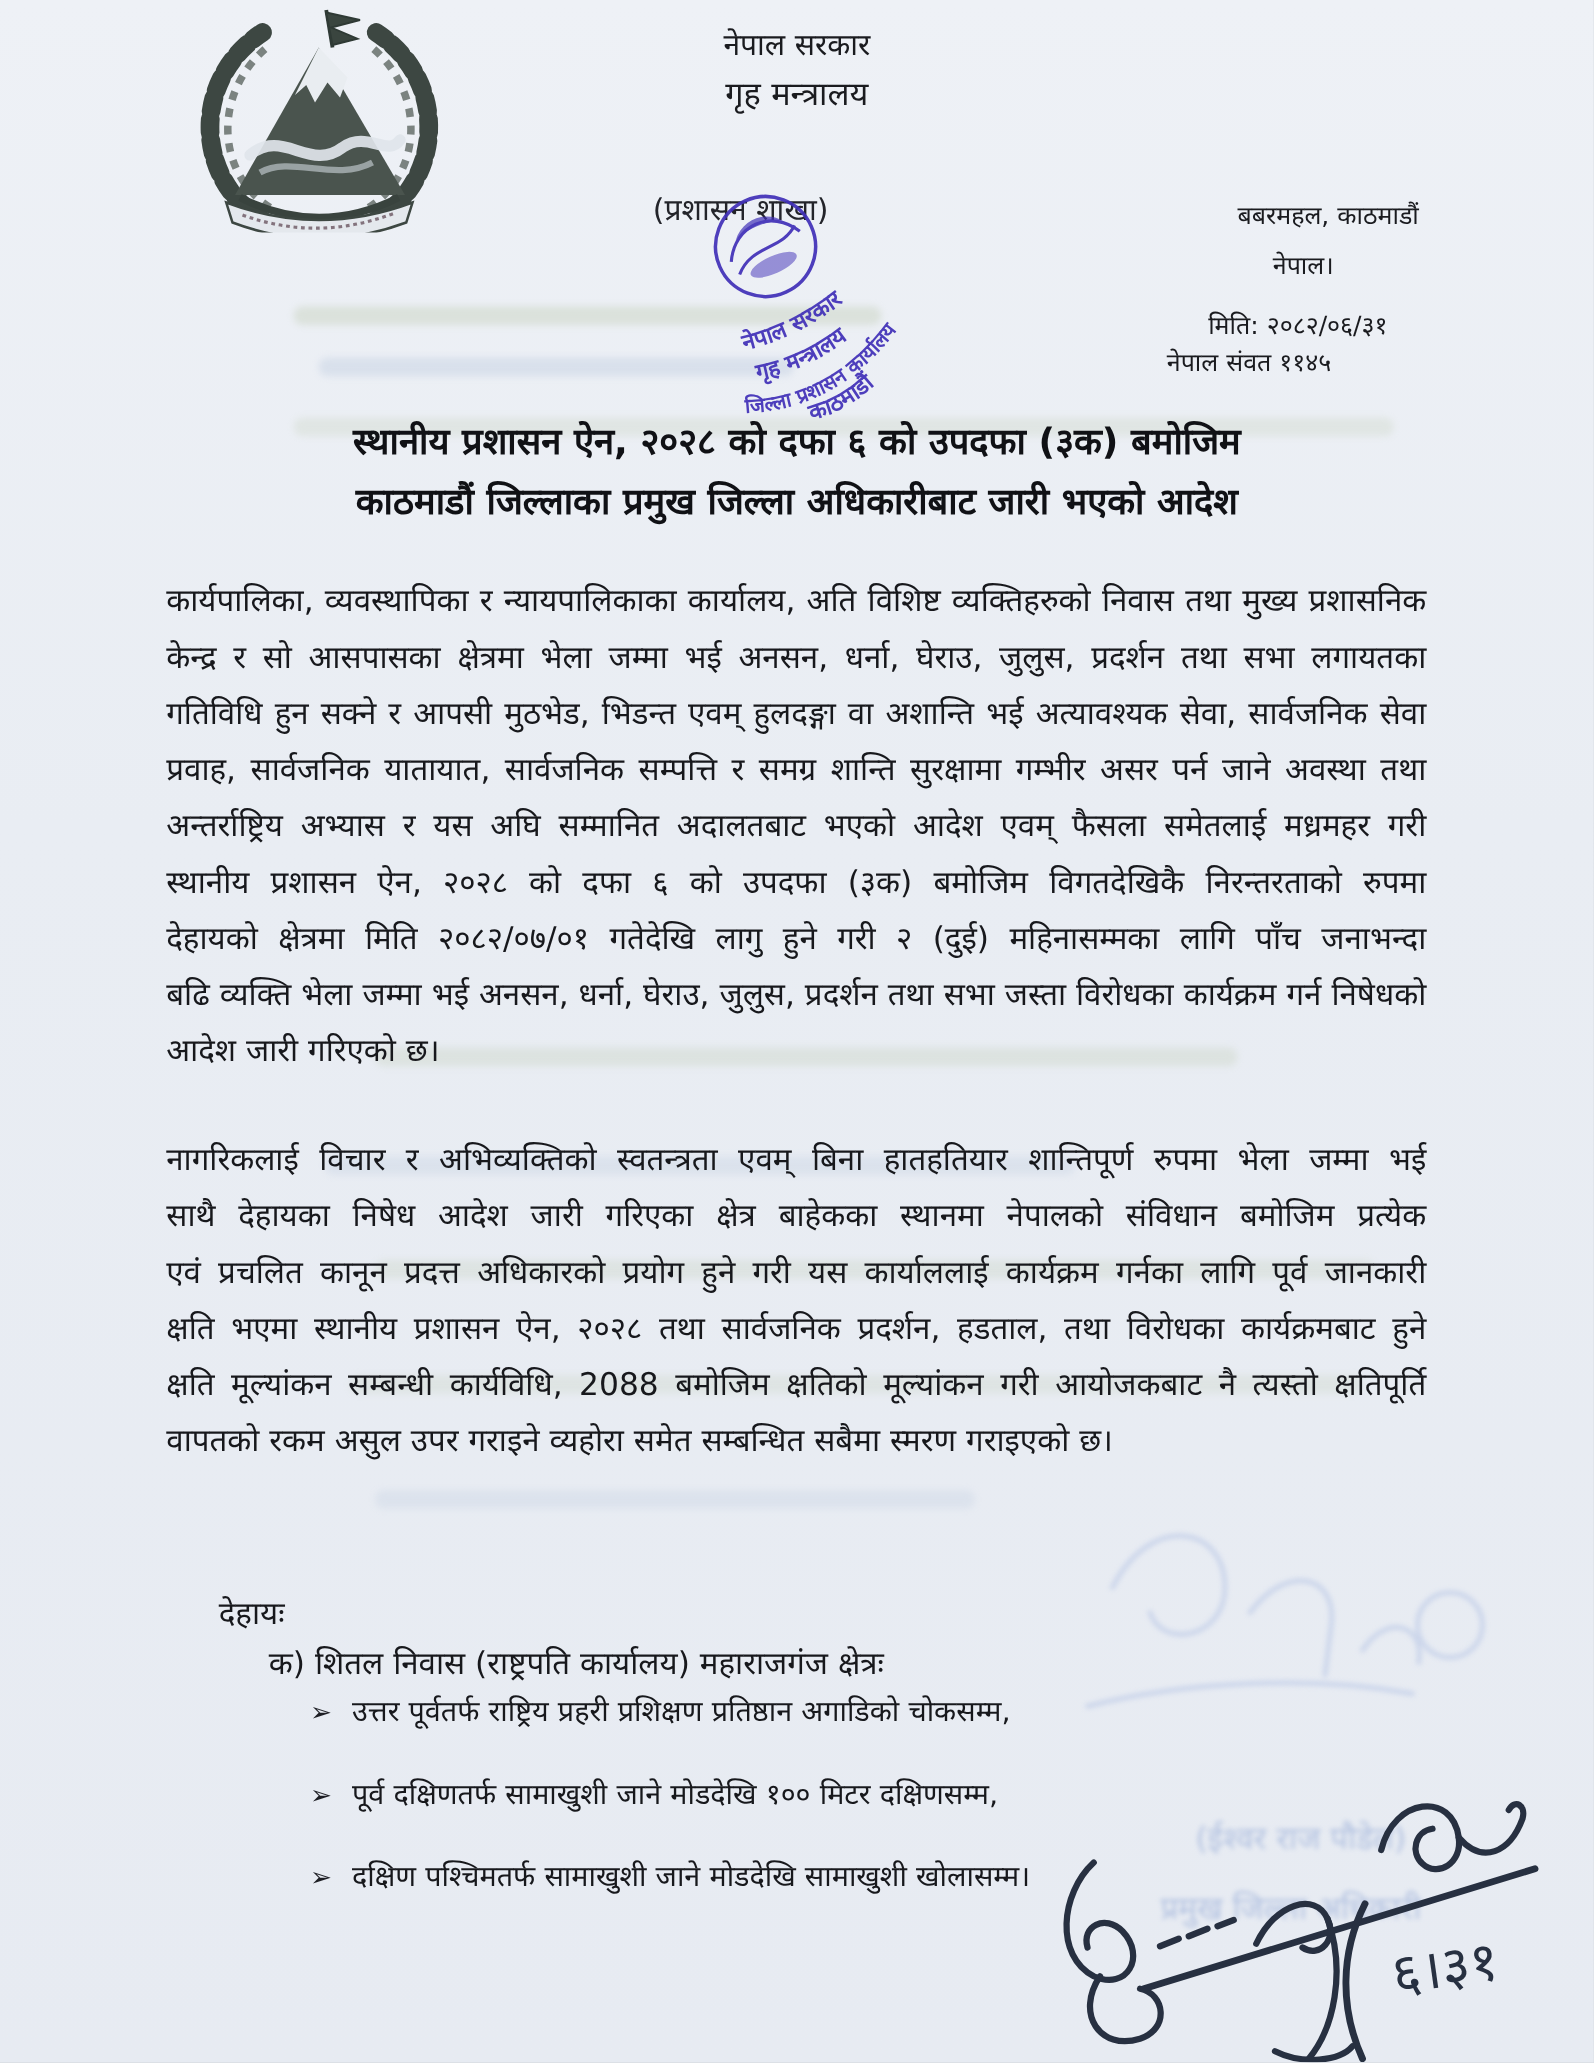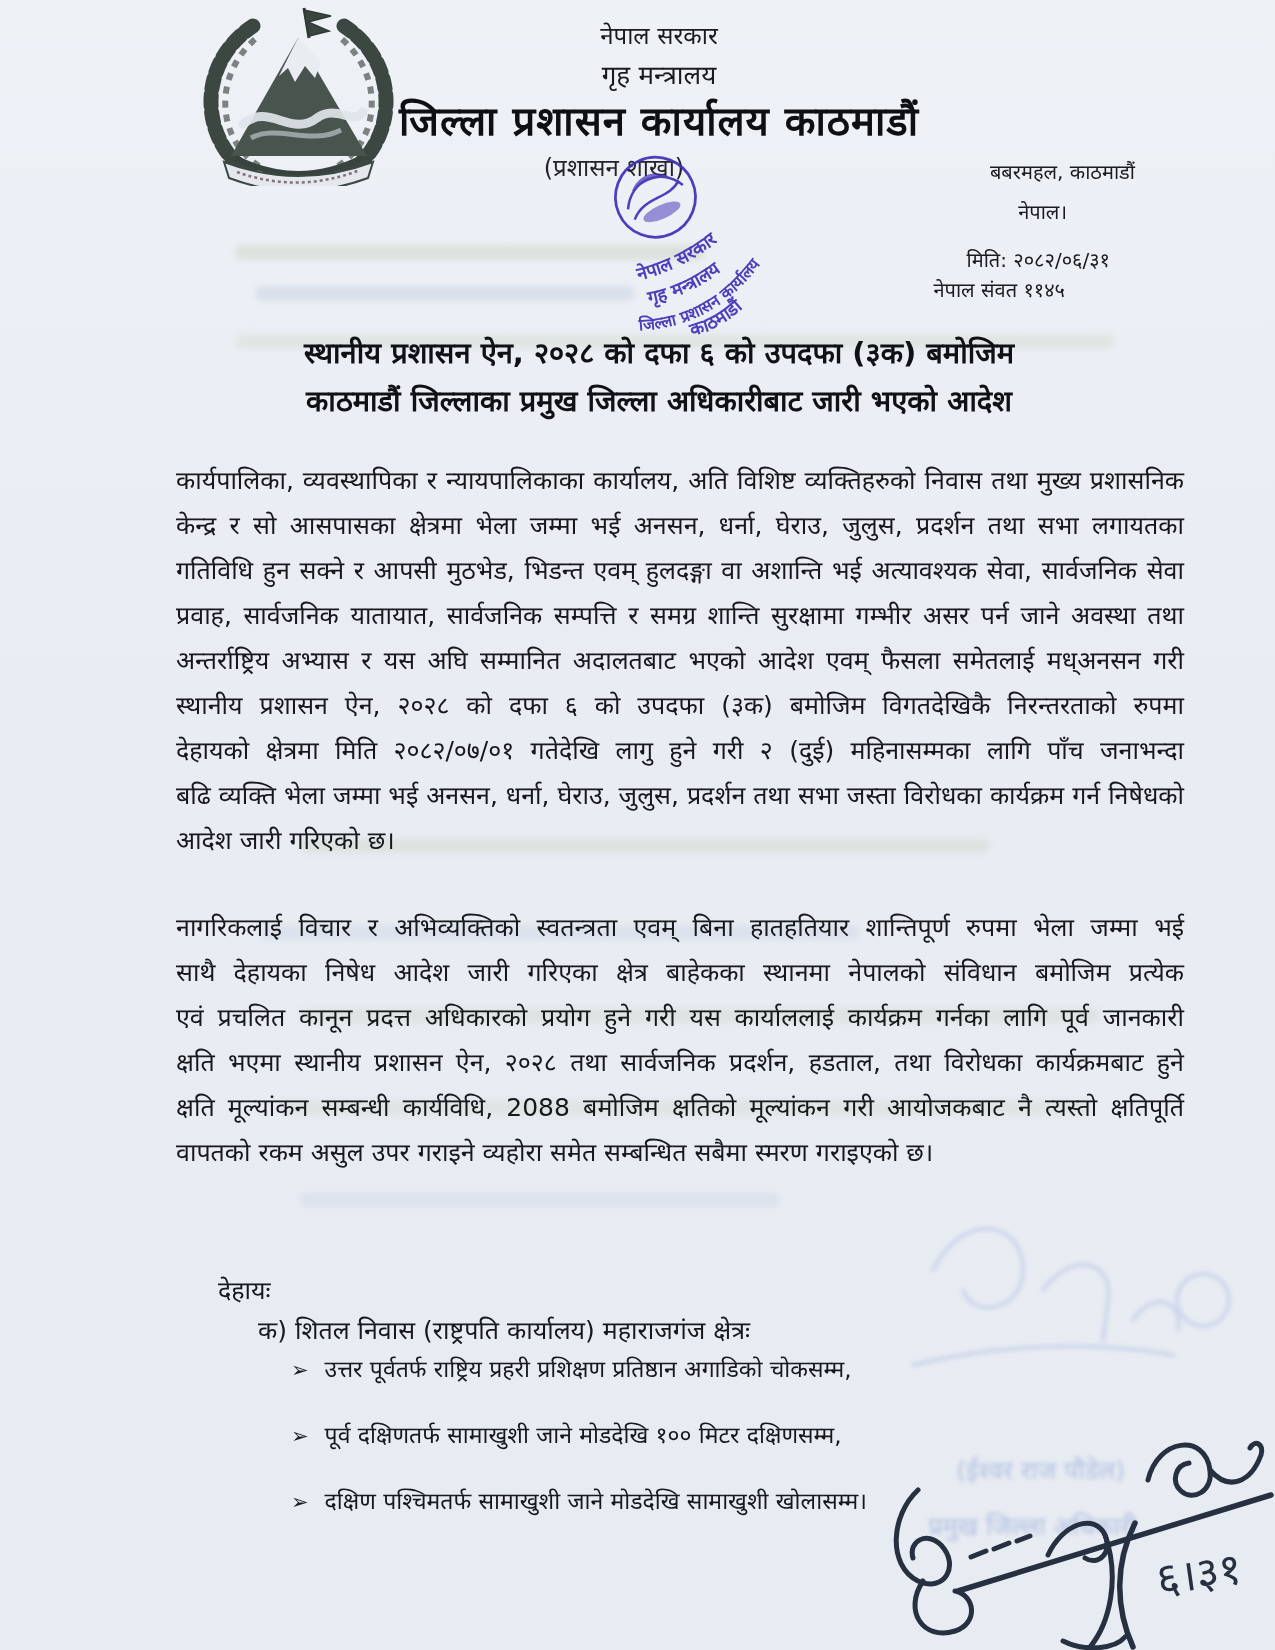--- a/index.html
+++ b/index.html
@@ -5,21 +5,21 @@
   html,body{margin:0;padding:0;background:#d8dce2;}
   #page{
     position:relative;
     width:1275px;height:1650px;
     margin:0 auto;
     background:linear-gradient(180deg,#eef1f6 0%,#e9edf3 40%,#e7ebf2 100%);
     overflow:hidden;
     font-family:"DejaVu Sans","Liberation Sans",sans-serif;
     color:#15161a;
   }
-  .abs{position:absolute;margin-left:43px;}
+  .abs{position:absolute;}
   .ctr{left:0;right:0;text-align:center;}
 
   
   .h-small{font-size:24px;color:#1a1b1f;}
   .h-office{font-size:40px;font-weight:700;color:#0e0f12;letter-spacing:1px;}
   .h-branch{font-size:24px;color:#23242a;}
   .r-line{font-size:20px;color:#1a1b1f;white-space:nowrap;}
 
   
   .title-line{font-size:29px;font-weight:600;color:#101115;}
@@ -86,21 +86,20 @@
 
       <path d="M44,152 Q 107,184 171,152" stroke="#39433e" stroke-width="6" fill="none"></path>
 
       <path d="M33,156 Q 107,184 182,156 L 177,172 Q 107,198 38,172 Z" fill="#e4e8ed" stroke="#3d4742" stroke-width="2"></path>
       <path d="M46,166 Q 107,188 169,164" stroke="#6a5560" stroke-width="2.5" stroke-dasharray="3 3" fill="none" opacity=".8"></path>
     </svg>
   </div>
 
   <div class="abs ctr h-small" style="top:18px;">नेपाल सरकार</div>
   <div class="abs ctr h-small" style="top:56px;font-size:26px;">गृह मन्त्रालय</div>
-  <div class="abs ctr h-office" style="top:92px;">जिल्ला प्रशासन कार्यालय काठमाडौं</div>
   <div class="abs h-branch" style="left:0;right:90px;text-align:center;top:150px;">(प्रशासन शाखा)</div>
 
   <div class="abs r-line" style="right:140px;top:158px;">बबरमहल, काठमाडौं</div>
   <div class="abs r-line" style="right:208px;top:198px;">नेपाल।</div>
   <div class="abs r-line" style="right:165px;top:246px;">मिति: २०८२/०६/३१</div>
   <div class="abs r-line" style="right:210px;top:276px;">नेपाल संवत ११४५</div>
 
   <div class="abs" style="left:533px;top:146px;width:205px;height:195px;opacity:.93;">
     <svg width="205" height="195" viewBox="0 0 205 195" style="filter:blur(.4px);">
       <defs>
@@ -124,21 +123,21 @@
   </div>
 
   <div class="abs ctr title-line" style="top:332px;">स्थानीय प्रशासन ऐन, २०२८ को दफा ६ को उपदफा (३क) बमोजिम</div>
   <div class="abs ctr title-line" style="top:380px;">काठमाडौं जिल्लाका प्रमुख जिल्ला अधिकारीबाट जारी भएको आदेश</div>
 
   <div class="abs para" style="top:458px;" id="para1">
       <div class="bline">कार्यपालिका, व्यवस्थापिका र न्यायपालिकाका कार्यालय, अति विशिष्ट व्यक्तिहरुको निवास तथा मुख्य प्रशासनिक</div>
       <div class="bline">केन्द्र र सो आसपासका क्षेत्रमा भेला जम्मा भई अनसन, धर्ना, घेराउ, जुलुस, प्रदर्शन तथा सभा लगायतका</div>
       <div class="bline">गतिविधि हुन सक्ने र आपसी मुठभेड, भिडन्त एवम् हुलदङ्गा वा अशान्ति भई अत्यावश्यक सेवा, सार्वजनिक सेवा</div>
       <div class="bline">प्रवाह, सार्वजनिक यातायात, सार्वजनिक सम्पत्ति र समग्र शान्ति सुरक्षामा गम्भीर असर पर्न जाने अवस्था तथा</div>
-      <div class="bline">अन्तर्राष्ट्रिय अभ्यास र यस अघि सम्मानित अदालतबाट भएको आदेश एवम् फैसला समेतलाई मध्अनसन गरी</div>
+      <div class="bline">अन्तर्राष्ट्रिय अभ्यास र यस अघि सम्मानित अदालतबाट भएको आदेश एवम् फैसला समेतलाई मध्रमहर गरी</div>
       <div class="bline">स्थानीय प्रशासन ऐन, २०२८ को दफा ६ को उपदफा (३क) बमोजिम विगतदेखिकै निरन्तरताको रुपमा</div>
       <div class="bline">देहायको क्षेत्रमा मिति २०८२/०७/०१ गतेदेखि लागु हुने गरी २ (दुई) महिनासम्मका लागि पाँच जनाभन्दा</div>
       <div class="bline">बढि व्यक्ति भेला जम्मा भई अनसन, धर्ना, घेराउ, जुलुस, प्रदर्शन तथा सभा जस्ता विरोधका कार्यक्रम गर्न निषेधको</div>
       <div class="bline last">आदेश जारी गरिएको छ।</div>
     </div>
 
   <div class="abs para" style="top:905px;" id="para2">
       <div class="bline">नागरिकलाई विचार र अभिव्यक्तिको स्वतन्त्रता एवम् बिना हातहतियार शान्तिपूर्ण रुपमा भेला जम्मा भई</div>
       <div class="bline">साथै देहायका निषेध आदेश जारी गरिएका क्षेत्र बाहेकका स्थानमा नेपालको संविधान बमोजिम प्रत्येक</div>
       <div class="bline">एवं प्रचलित कानून प्रदत्त अधिकारको प्रयोग हुने गरी यस कार्याललाई कार्यक्रम गर्नका लागि पूर्व जानकारी</div>

